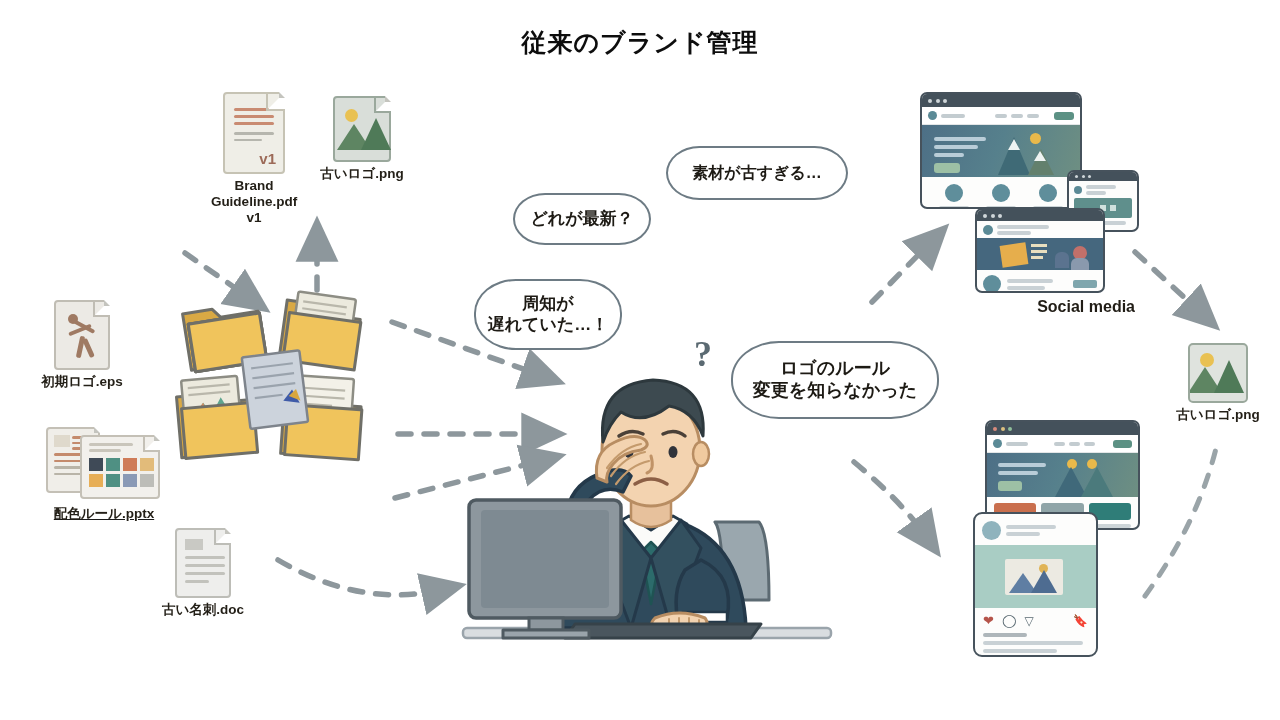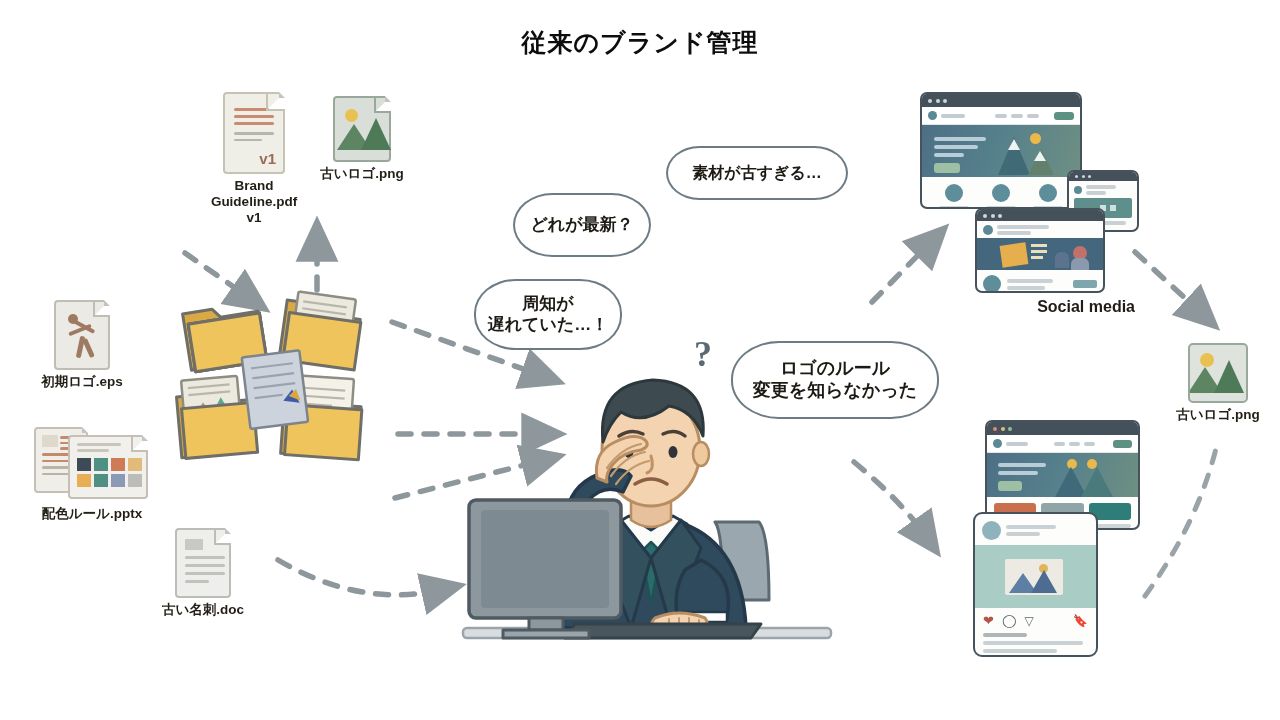--- a/index.html
+++ b/index.html
@@ -239,21 +239,21 @@
       <div class="abs" style="left:14px;top:22px;width:26px;height:4px;background:#9f7a63;transform:rotate(28deg);border-radius:2px;"></div>
       <div class="abs" style="left:12px;top:26px;width:24px;height:4px;background:#9f7a63;transform:rotate(-22deg);border-radius:2px;"></div>
       <div class="abs" style="left:22px;top:34px;width:5px;height:22px;background:#9f7a63;transform:rotate(12deg);border-radius:2px;"></div>
       <div class="abs" style="left:30px;top:36px;width:5px;height:20px;background:#9f7a63;transform:rotate(-24deg);border-radius:2px;"></div>
       <div style="position:absolute;top:-2px;right:-2px;border-style:solid;border-width:0 0 15px 15px;border-color:#ffffff transparent;"></div>
       <div style="position:absolute;top:-2px;right:-2px;width:15px;height:15px;border-left:2.5px solid #c0bdb4;border-bottom:2.5px solid #c0bdb4;"></div>
     </div>
     <div class="file-caption">初期ロゴ.eps</div>
   </div>
 
-  <div class="file-item" style="left:12px; top:424px; width:160px;">
+  <div class="file-item" style="left:24px; top:424px; width:160px;text-decoration:underline;">
     <div style="position:relative; width:120px; height:78px; margin:0 auto;">
       <div class="doc" style="position:absolute; left:2px; top:3px; width:54px; height:66px; background:#f0eee9; border-color:#c4c0b6;">
         <div class="abs" style="left:6px;top:6px;width:16px;height:12px;background:#dfd9cc;"></div>
         <div class="abs" style="left:24px;top:7px;width:22px;">
           <div style="height:2.5px;background:#c48a6c;border-radius:2px;margin-bottom:3px;"></div>
           <div style="height:2.5px;background:#c48a6c;border-radius:2px;margin-bottom:3px;"></div>
           <div style="height:2.5px;background:#c48a6c;border-radius:2px;"></div>
         </div>
         <div class="abs" style="left:6px;top:24px;width:40px;">
           <div style="height:2.5px;background:#c48a6c;border-radius:2px;margin-bottom:4px;"></div>
@@ -350,21 +350,21 @@
             <line x1="84" y1="100" x2="126" y2="100"></line>
             <line x1="84" y1="110" x2="112" y2="110"></line>
           </g>
           <path d="M112,116 l10,-10 6,14 z" fill="#3f5ba8" stroke="none"></path>
           <path d="M118,112 l8,-6 3,12 z" fill="#d9a63f" stroke="none"></path>
         </g>
       </g>
     </svg>
   </div>
 
-  <div class="bubble" style="left:513px; top:193px; width:138px; height:64px; font-size:17px;">
+  <div class="bubble" style="left:513px; top:193px; width:138px; height:52px; font-size:17px;">
     <span>どれが最新？</span>
     <svg class="tail" style="left:86px; top:52px;" width="42" height="32" viewBox="0 0 42 32">
       <path d="M4,2 L34,26 L12,22 Z" fill="#ffffff" stroke="#6d7b84" stroke-width="2.5" stroke-linejoin="round"></path>
     </svg>
   </div>
 
   <div class="bubble" style="left:474px; top:279px; width:148px; height:71px; font-size:17px;">
     <span>周知が
 遅れていた…！</span>
     <svg class="tail" style="left:92px; top:66px;" width="42" height="32" viewBox="0 0 42 32">

